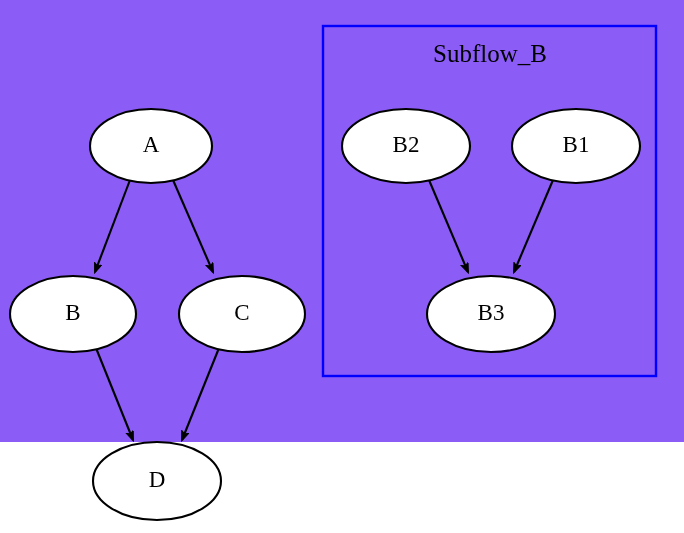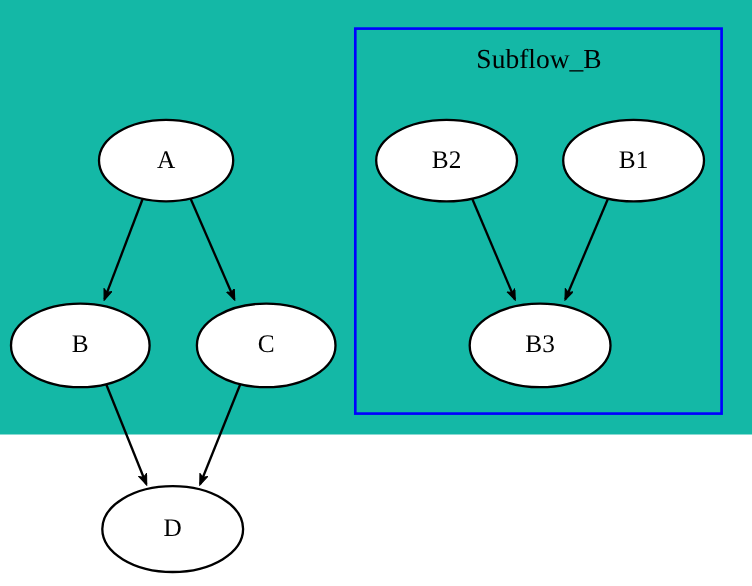--- a/index.html
+++ b/index.html
@@ -56,21 +56,21 @@
     font-family: "Liberation Serif", "DejaVu Serif", serif;
     font-size: 25px;
     fill: #000000;
     text-anchor: middle;
     dominant-baseline: middle;
   }
 </style>
 </head>
 <body>
 
-<div id="graph-root" style="width: 684px; height: 395px; background: #14b8a6;">
+<div id="graph-root" style="width: 684px; height: 442px; background: #8b5cf6;">
   <svg id="graph-svg" width="684" height="533" viewBox="0 0 684 533">
 
     <defs>
       <marker id="arrowhead" markerWidth="11" markerHeight="11" refX="9.2" refY="4.0" orient="auto" markerUnits="userSpaceOnUse">
         <path d="M 0.4,0.2 L 10.2,4.0 L 0.4,7.8 L 2.6,4.0 Z" class="edge-arrow"></path>
       </marker>
     </defs>
 
     <g>
       <rect class="cluster-box" id="cluster-rect-0" x="323" y="26" width="333" height="350" stroke="#0000ff"></rect>

